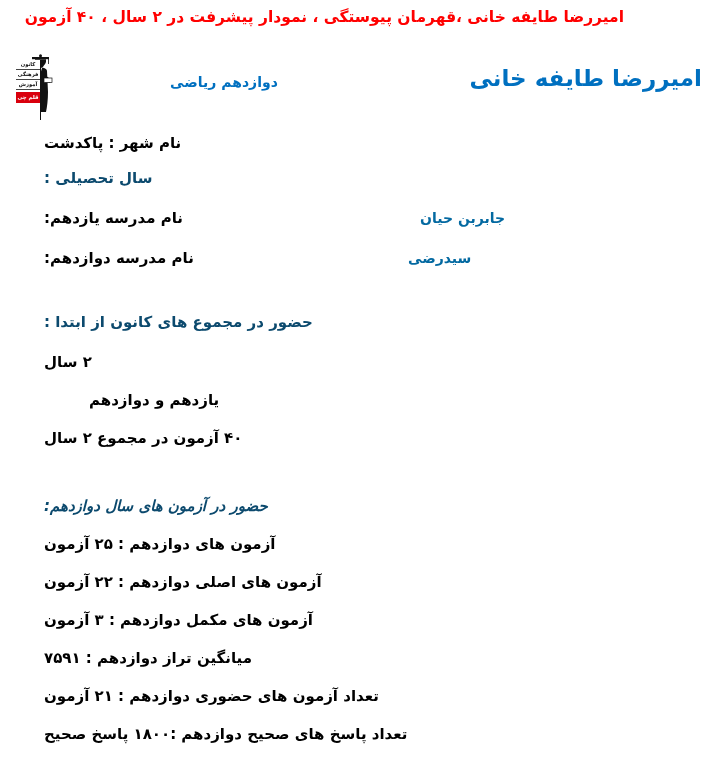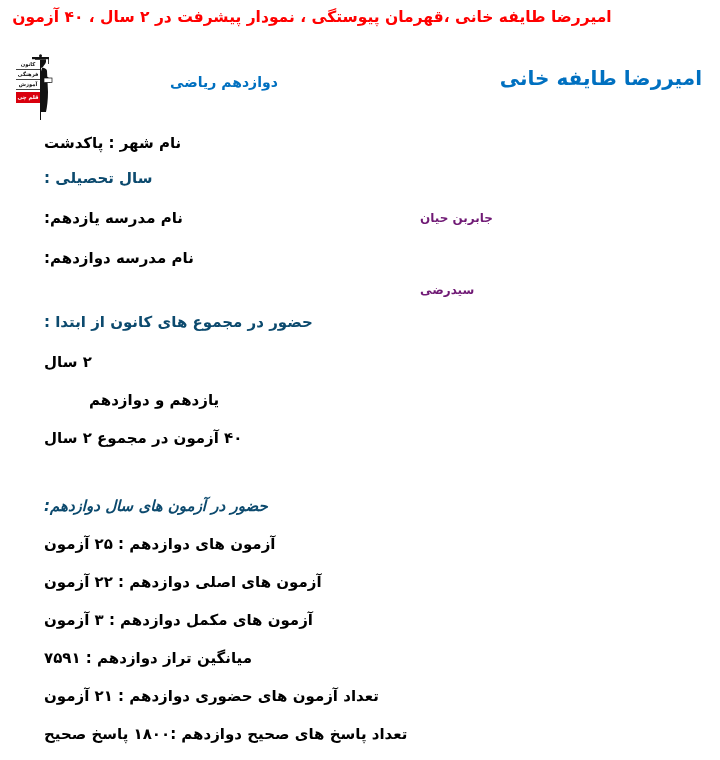--- a/index.html
+++ b/index.html
@@ -15,21 +15,20 @@
     overflow: hidden;
     position: relative;
   }
 
   
   .page-title {
     position: absolute;
     top: 8px;
     left: 0;
     width: 624px;
-    text-align: center;
     color: #ff0000;
     font-size: 15.5px;
     font-weight: bold;
     direction: rtl;
     white-space: nowrap;
     letter-spacing: -0.2px;
   }
 
   
   .logo {
@@ -84,21 +83,21 @@
     width: 26px;
     height: 62px;
   }
   .student-name-wrap {
     position: absolute;
     top: 60px;
     left: 0;
     width: 702px;
     text-align: right;
     color: #0070c0;
-    font-size: 20px;
+    font-size: 23px;
     font-weight: bold;
     direction: rtl;
     line-height: 36px;
     white-space: nowrap;
   }
   .student-grade {
     position: absolute;
     top: 74px;
     left: 0;
     width: 448px;
@@ -125,23 +124,23 @@
     margin-left: 44px;
   }
   .line.red {
     color: #0c4a6e;
   }
   .value-left {
     position: absolute;
     left: 0;
     direction: rtl;
     text-align: center;
-    font-size: 12px;
-    font-weight: bold;
-    color: #701a75;
+    font-size: 14px;
+    font-weight: bold;
+    color: #0369a1;
     white-space: nowrap;
     line-height: 20px;
   }
 </style>
 </head>
 <body>
 
 <div class="page-title">امیررضا طایفه خانی ،قهرمان پیوستگی ، نمودار پیشرفت در ۲ سال ، ۴۰ آزمون</div>
 
 <div class="logo">
@@ -177,21 +176,21 @@
 <div class="student-grade">دوازدهم ریاضی</div>
 
 <div class="line" style="top:133px;">نام شهر : پاکدشت</div>
 
 <div class="line red" style="top:168px;">سال تحصیلی :</div>
 
 <div class="line" style="top:208px;">نام مدرسه یازدهم:</div>
 <div class="value-left" style="top:208px; left:420px;">جابربن حیان</div>
 
 <div class="line" style="top:248px;">نام مدرسه دوازدهم:</div>
-<div class="value-left" style="top:248px; left:420px;margin-top:32px;">سیدرضی</div>
+<div class="value-left" style="top:248px; left:408px;">سیدرضی</div>
 
 <div class="line red" style="top:312px;">حضور در مجموع های کانون از ابتدا :</div>
 
 <div class="line" style="top:352px;">۲ سال</div>
 <div class="line" style="top:390px;padding-left:45px;">یازدهم و دوازدهم</div>
 <div class="line" style="top:428px;">۴۰ آزمون در مجموع ۲ سال</div>
 
 <div class="line red" style="top:496px;font-style:italic;">حضور در آزمون های سال دوازدهم:</div>
 
 <div class="line" style="top:534px;">آزمون های دوازدهم : ۲۵ آزمون</div>

